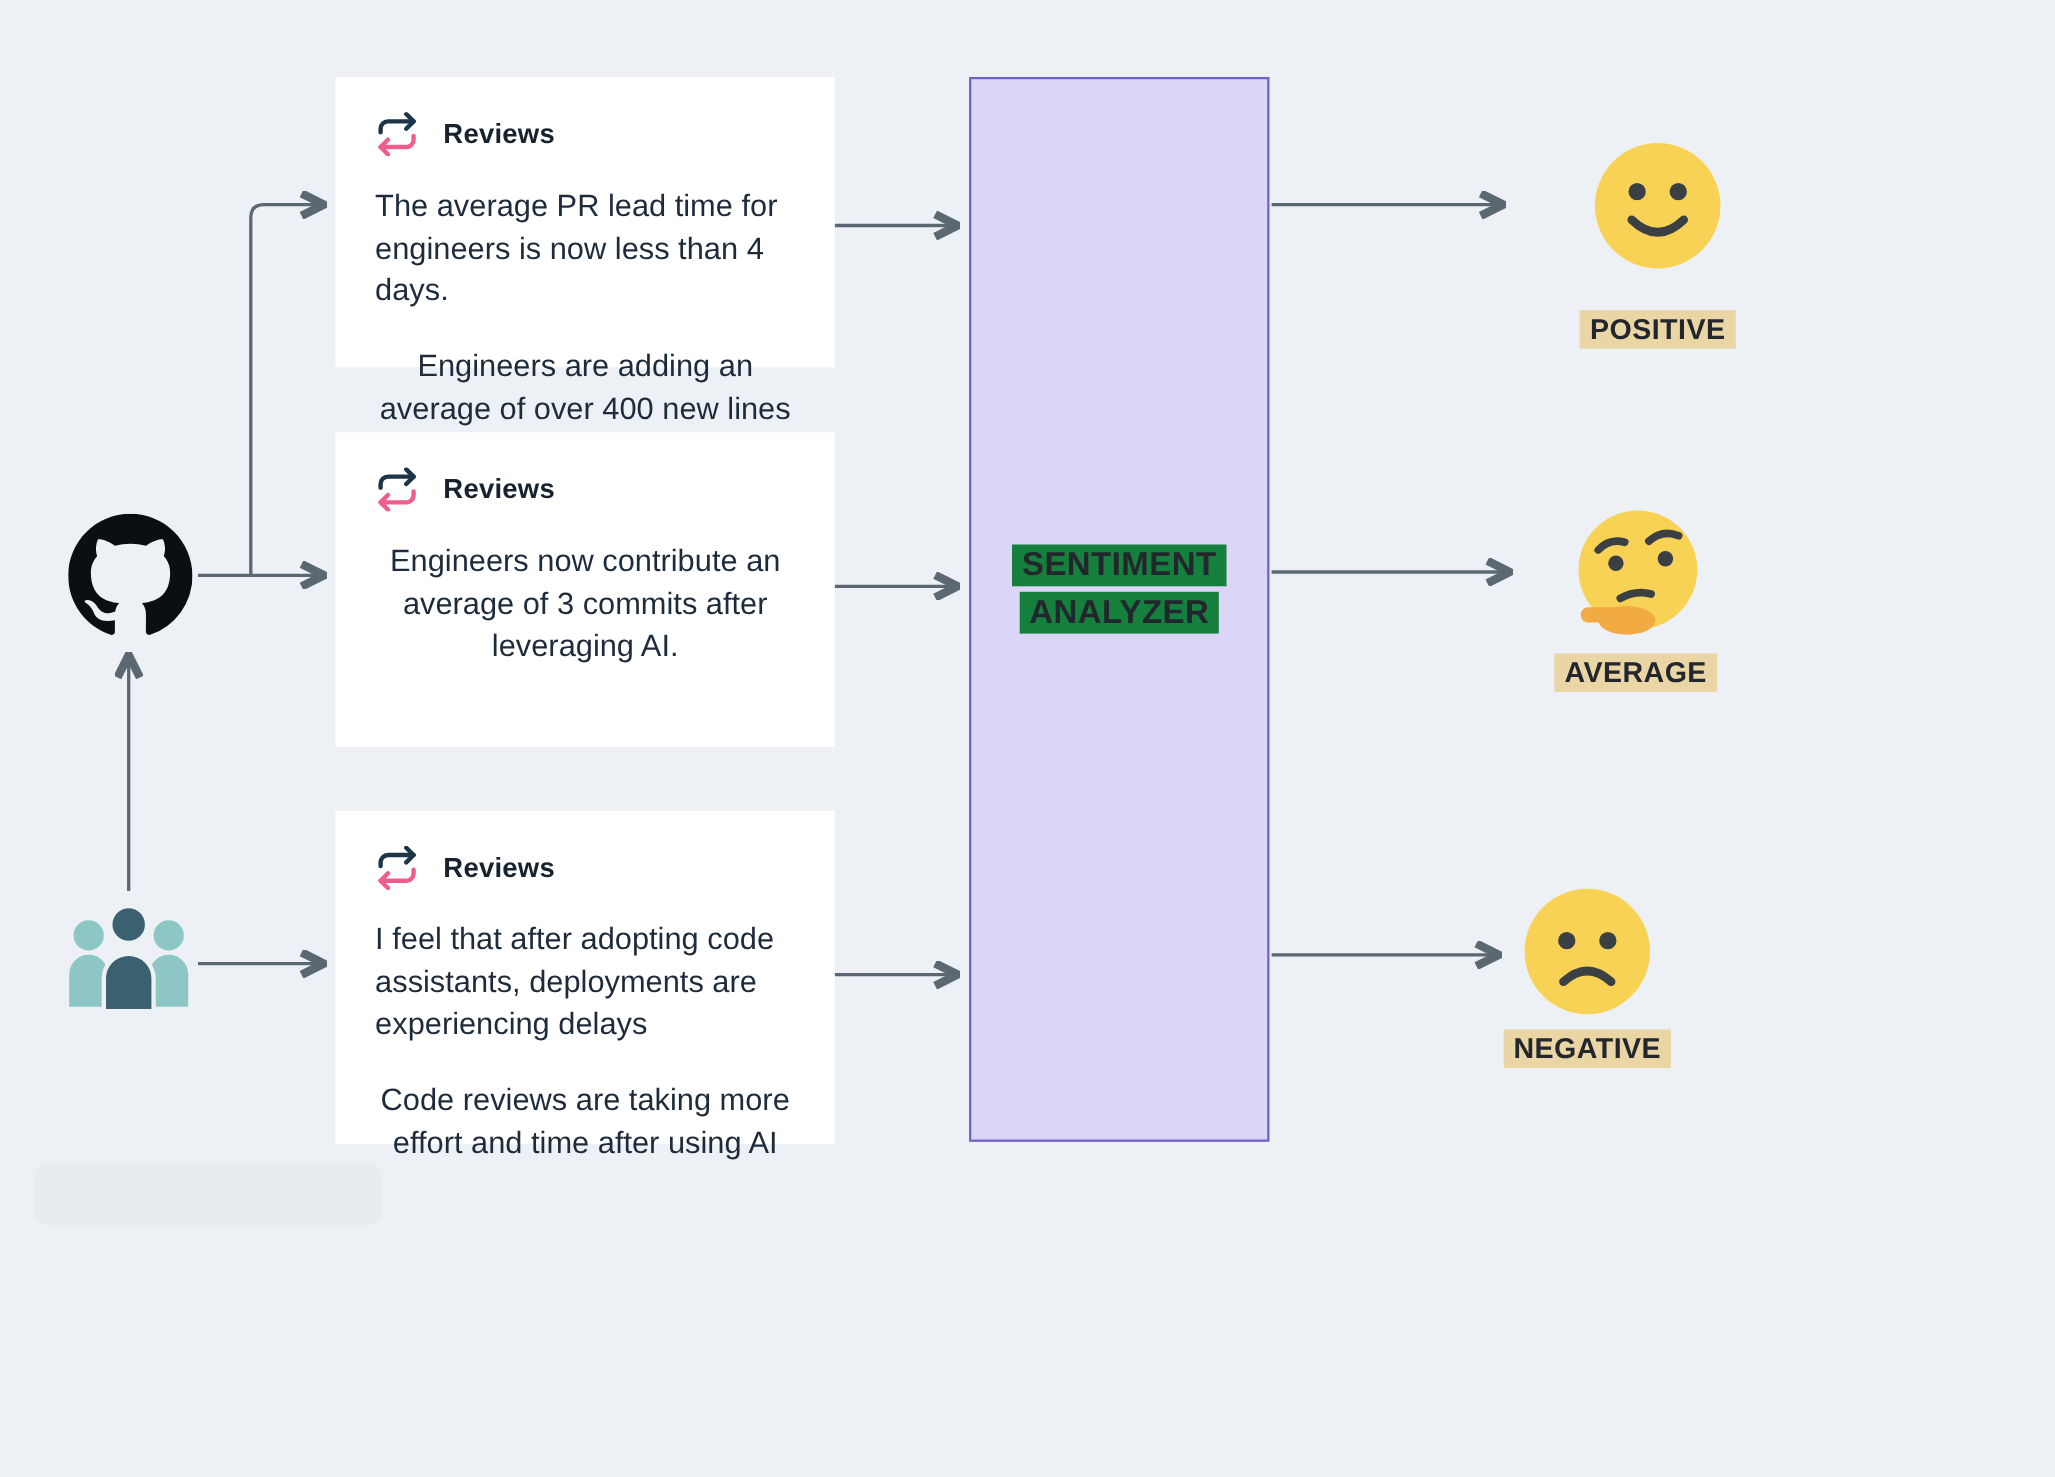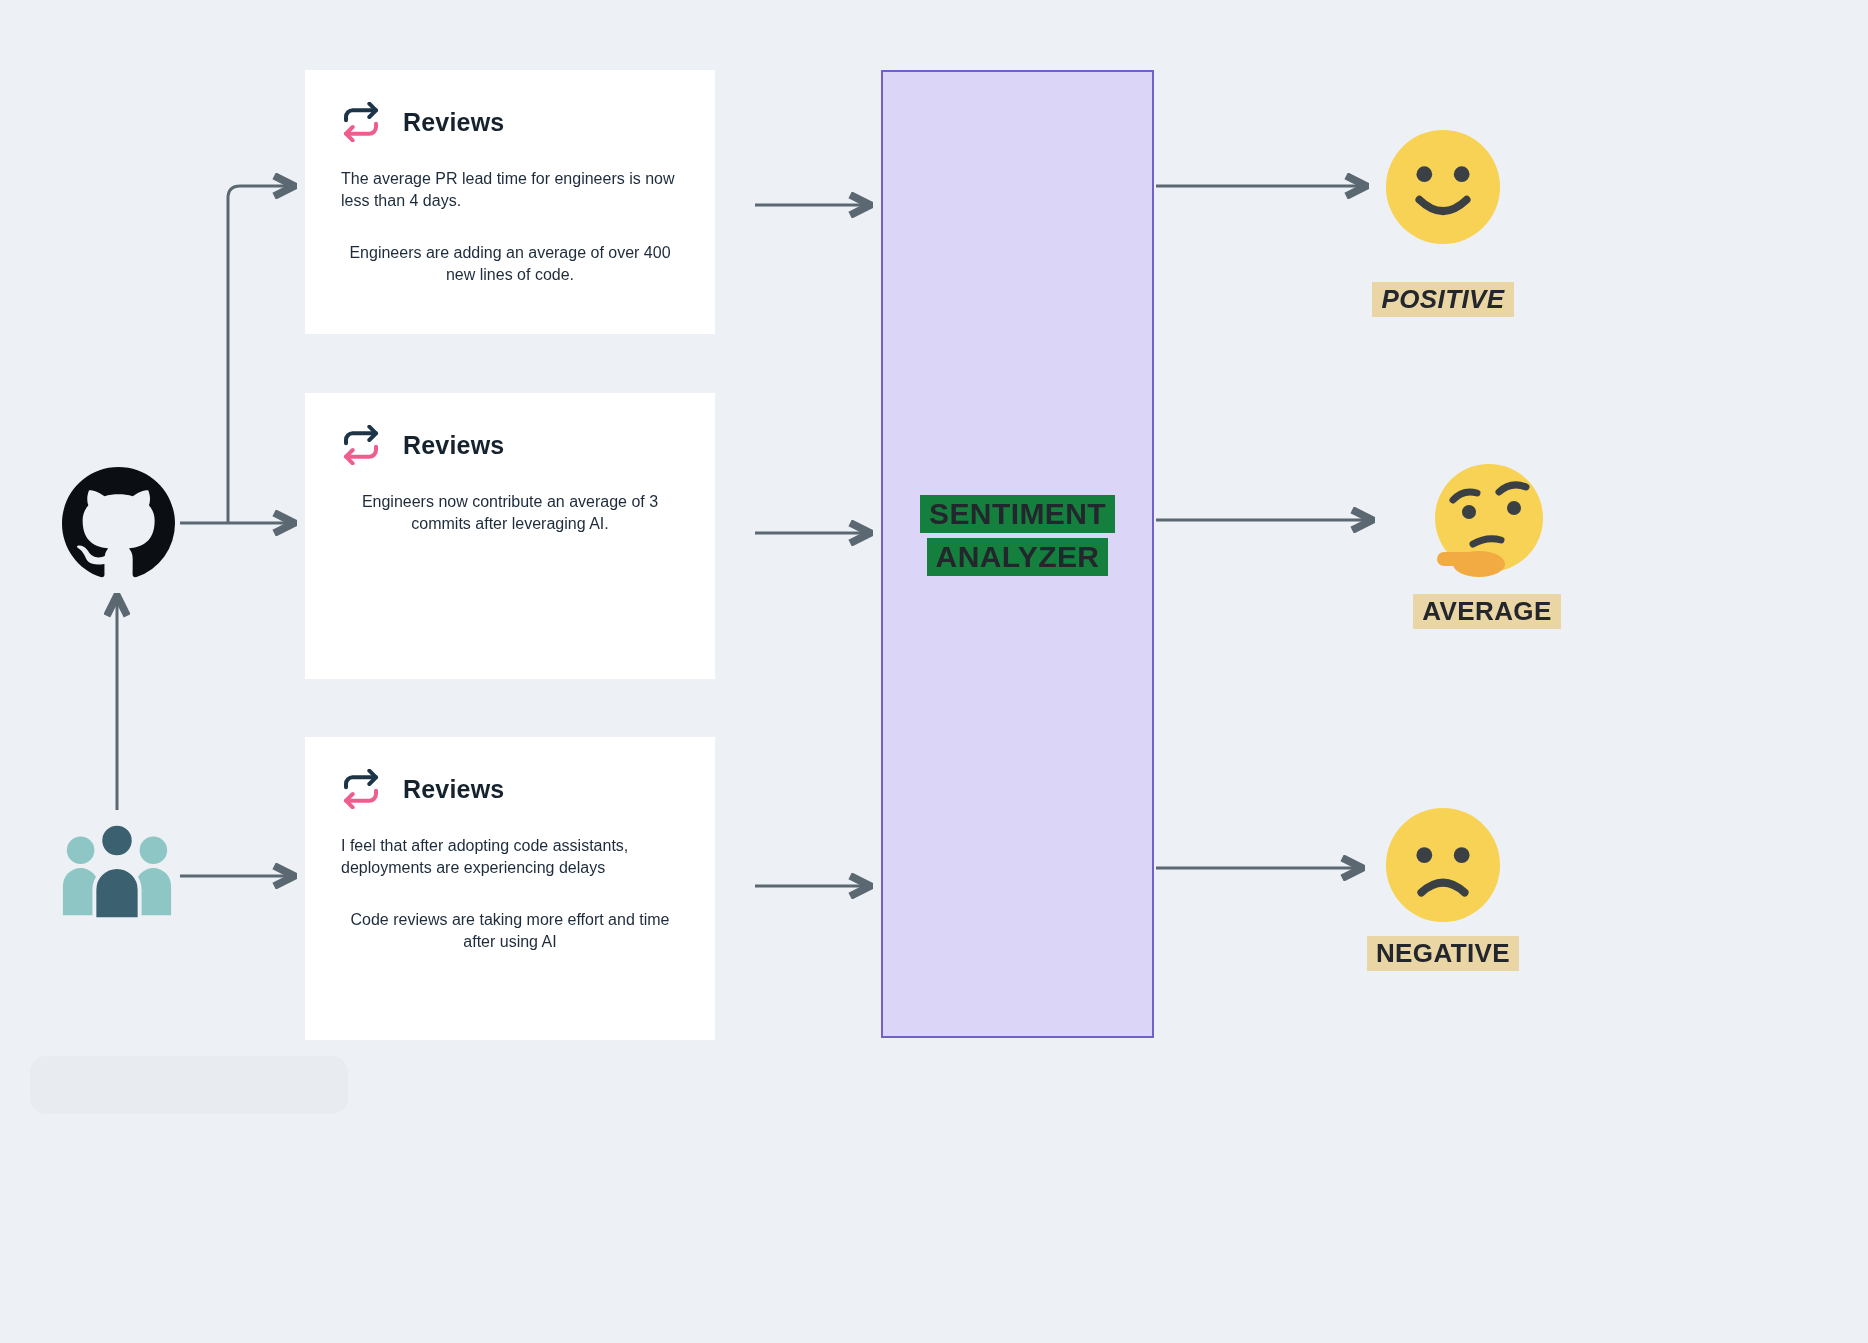--- a/index.html
+++ b/index.html
@@ -28,42 +28,42 @@
   }
   
   .source { position: absolute; }
   #github-source { left: 62px; top: 467px; width: 113px; height: 113px; }
   #team-source   { left: 58px; top: 814px; width: 118px; height: 114px; }
 
   
   .card {
     position: absolute;
     left: 305px;
-    width: 410px;
+    width: 454px;
     background: #ffffff;
     padding: 32px 36px;
   }
   #card-1 { top: 70px;  height: 264px; }
   #card-2 { top: 393px; height: 286px; }
   #card-3 { top: 737px; height: 303px; }
   .card-head {
     display: flex;
     align-items: center;
     gap: 22px;
     margin: 0 0 26px 0;
   }
   .card-title {
     font-size: 25px;
     font-weight: 700;
     color: #16232f;
     letter-spacing: 0.2px;
   }
   .card-p {
     margin: 0 0 30px 0;
-    font-size: 16px;
+    font-size: 28px;
     line-height: 1.38;
     font-weight: 500;
     color: #1d2b3a;
   }
   .card-p:last-child { margin-bottom: 0; text-align: center; }
 
   
   .analyzer {
     position: absolute;
     left: 881px; top: 70px;
@@ -94,21 +94,21 @@
   }
 
   
   .output {
     position: absolute;
     width: 182px;
     display: flex;
     flex-direction: column;
     align-items: center;
   }
-  #output-positive { left: 1352px; top: 128px; font-style: italic; }
+  #output-positive { left: 1416px; top: 128px; }
   #output-average  { left: 1396px; top: 460px; }
   #output-negative { left: 1352px; top: 806px; }
   .out-label {
     margin-top: 12px;
     background: #e9d6a4;
     padding: 2px 9px;
     font-size: 26px;
     font-weight: 700;
     color: #23262c;
     letter-spacing: 0.4px;

